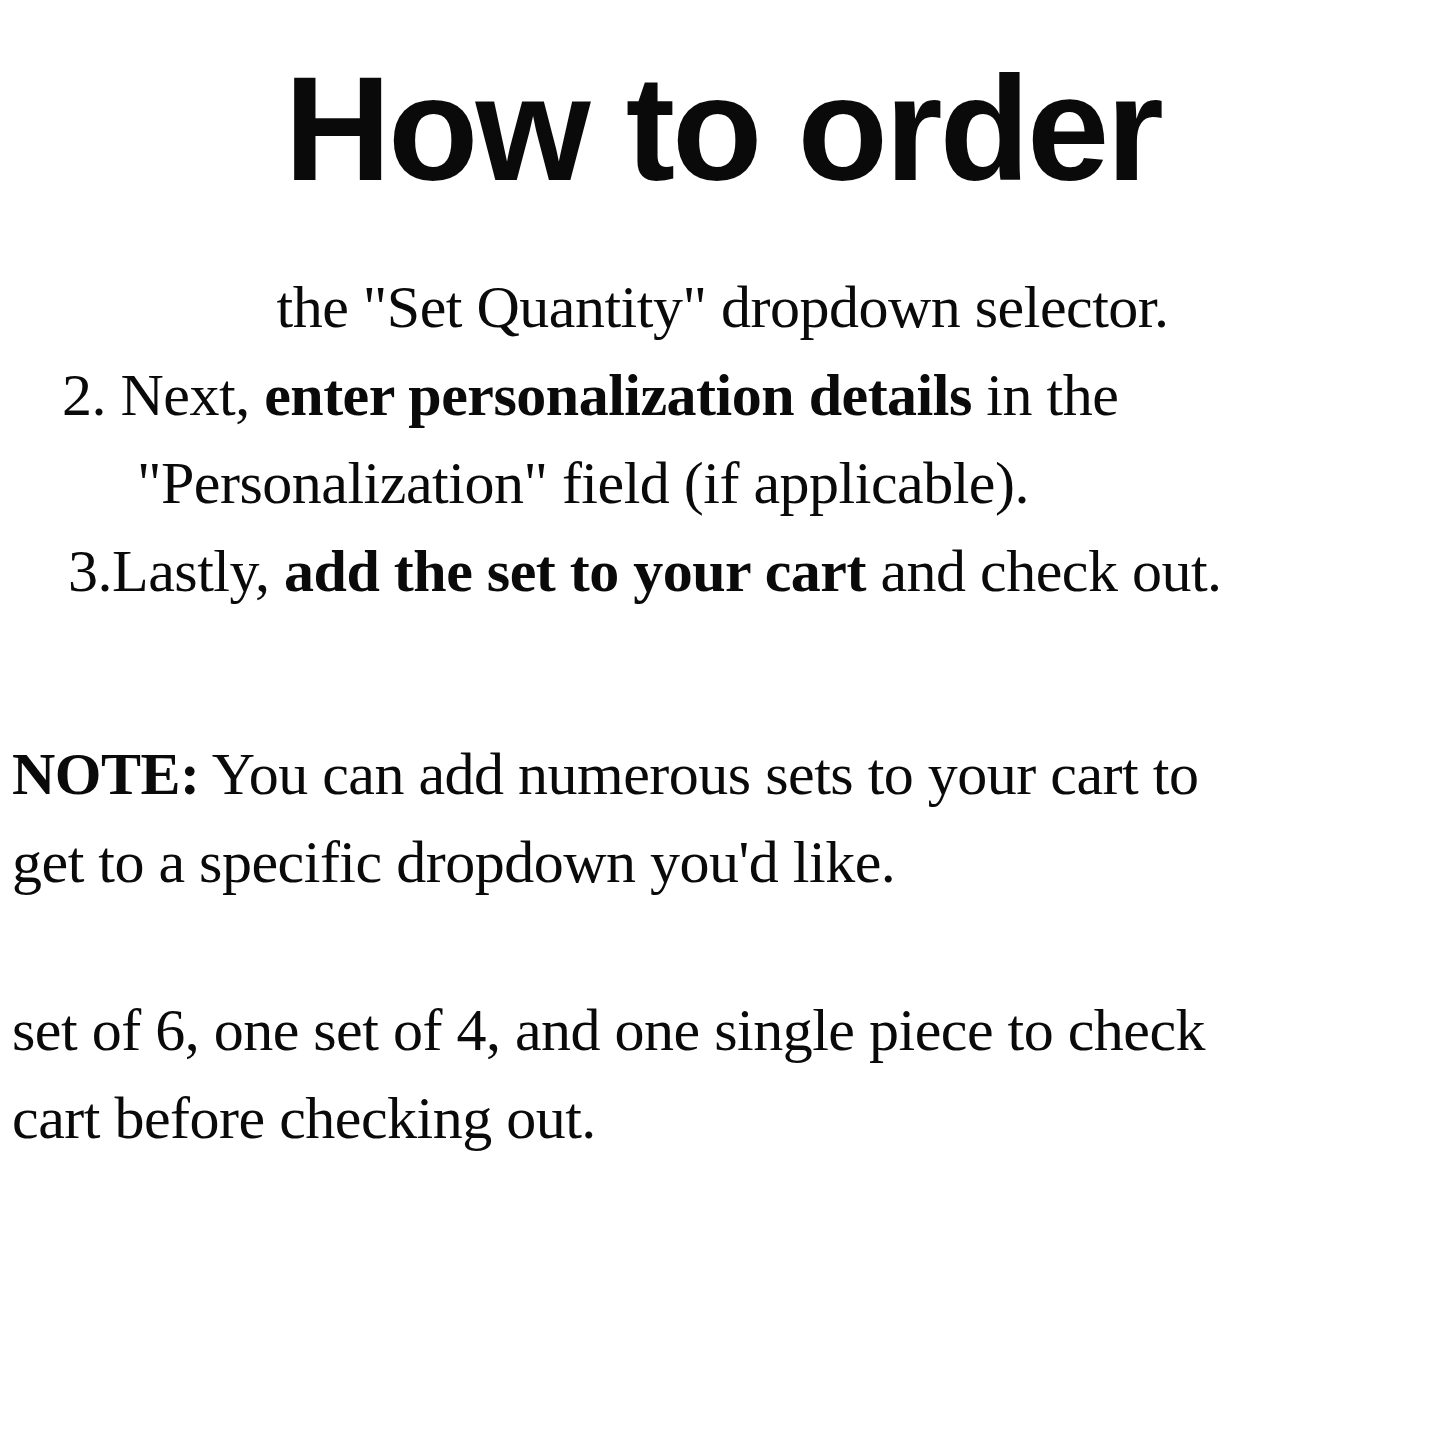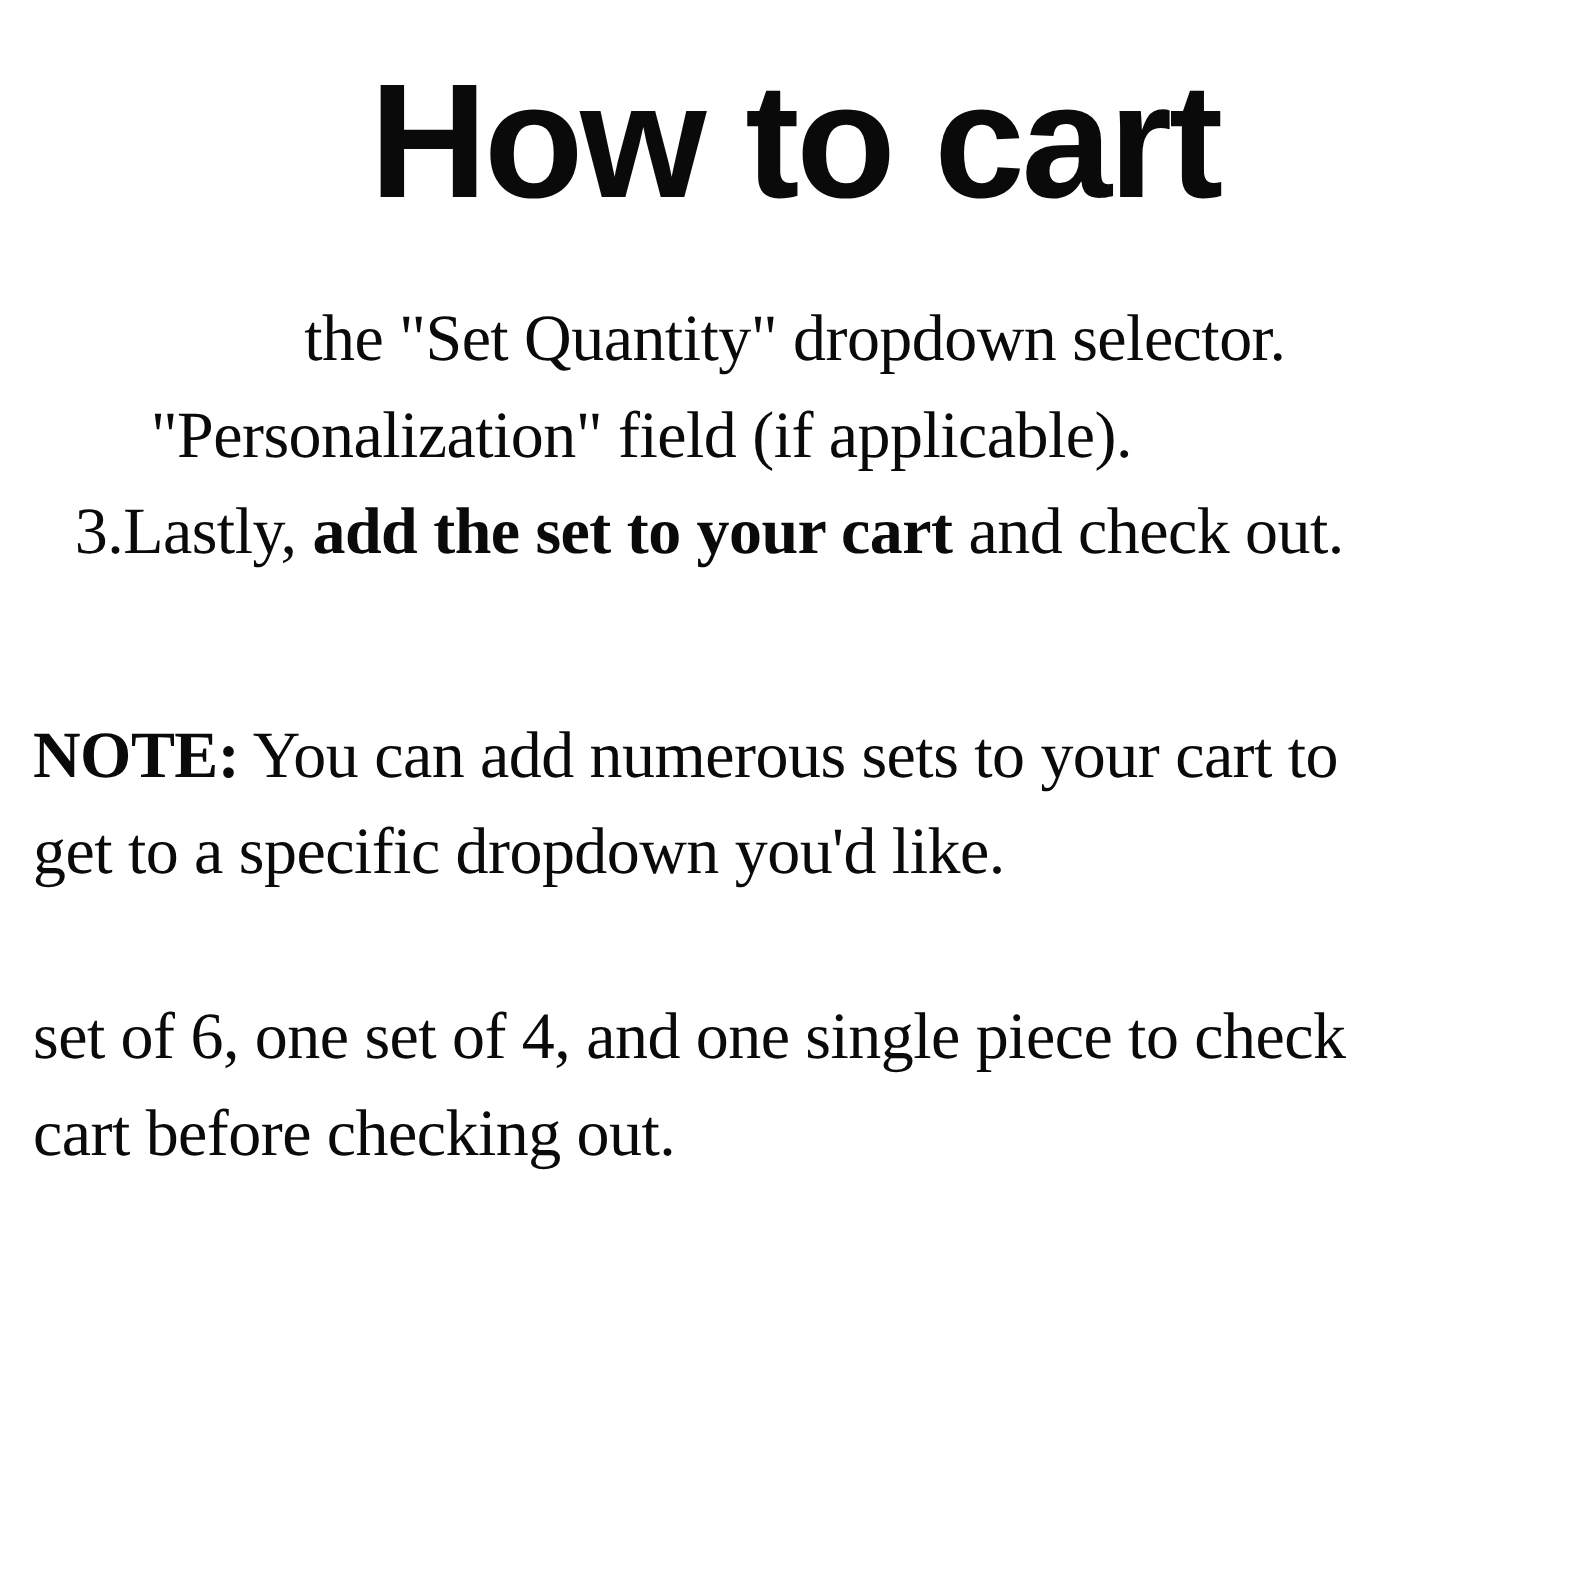--- a/index.html
+++ b/index.html
@@ -40,32 +40,33 @@
   .step1-l2 { text-align: center; }
   .step2-l1 { padding-left: 62px; }
   .step2-l2 { padding-left: 137px; }
   .step3-l1 { padding-left: 68px; }
   .note-block {
     margin-top: 115px;
   }
   .example-block {
     margin-top: 80px;
   }
-  .para { padding-left: 30px; }
+  .para { padding-left: 12px; }
 </style>
 </head>
 <body style="background: rgb(255, 255, 255); color: rgb(10, 10, 10);">
 
 <main>
 
-  <h1 class="title">How to cart</h1>
+  <h1 class="title">How to order</h1>
 
   <section class="steps">
     <div class="line step1-l2"><span>the "Set Quantity" dropdown selector.</span></div>
 
+    <div class="line step2-l1"><span>2. </span><span>Next, </span><span class="b">enter personalization details</span><span> in the</span></div>
     <div class="line step2-l2"><span>"Personalization" field (if applicable).</span></div>
 
     <div class="line step3-l1"><span>3.</span><span>Lastly, </span><span class="b">add the set to your cart</span><span> and check out.</span></div>
   </section>
 
   <section class="note-block">
     <div class="line para"><span class="b">NOTE:</span><span> You can add numerous sets to your cart to</span></div>
     <div class="line para"><span>get to a specific dropdown you'd like.</span></div>
   </section>
 

